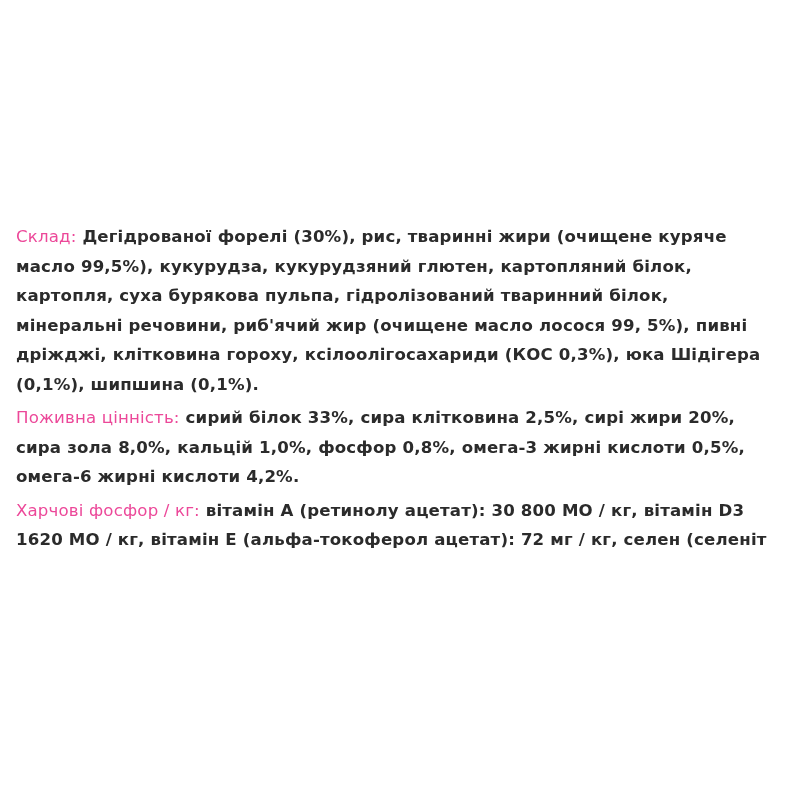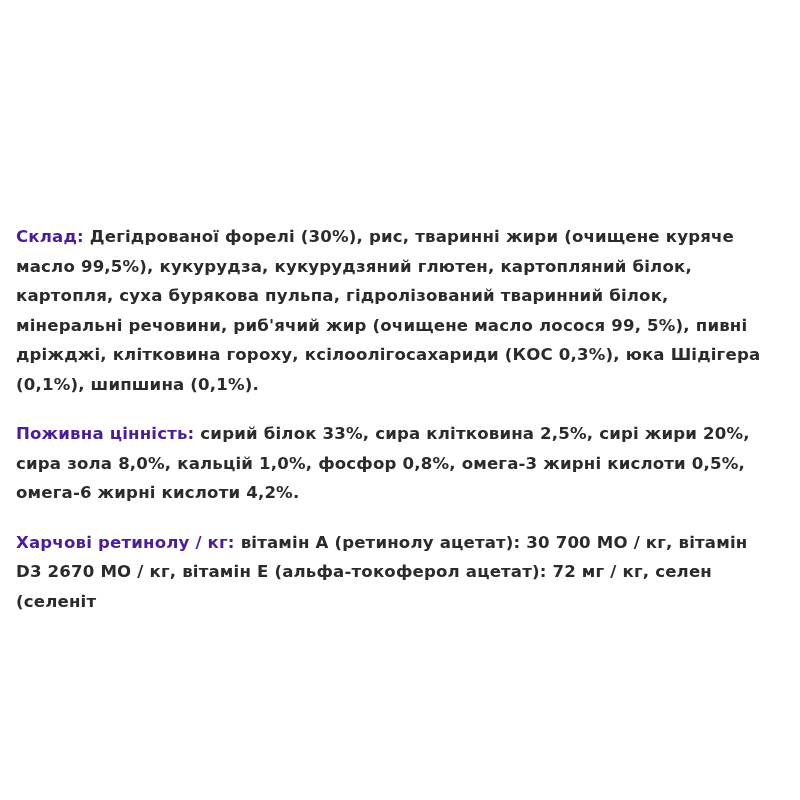--- a/index.html
+++ b/index.html
@@ -29,42 +29,42 @@
   }
   .block {
     font-size: 16.6px;
     line-height: 29.5px;
     letter-spacing: 0.01em;
     text-align: left;
     color: #2b2b2b;
     margin: 0;
   }
   .block + .block {
-    margin-top: 20px;
+    margin-top: 4px;
   }
   .lead {
-    font-weight: bold;
-    color: #4c1d95;
+    font-weight: normal;
+    color: #ec4899;
   }
   .body-text {
     font-weight: bold;
   }
 </style>
 </head>
 <body>
 
 <div class="page">
   <div class="content">
 
     <p class="block">
       <span class="lead">Склад:</span><span class="body-text"> Дегідрованої форелі (30%), рис, тваринні жири (очищене куряче масло 99,5%), кукурудза, кукурудзяний глютен, картопляний білок, картопля, суха бурякова пульпа, гідролізований тваринний білок, мінеральні речовини, риб'ячий жир (очищене масло лосося 99, 5%), пивні дріжджі, клітковина гороху, ксілоолігосахариди (КОС 0,3%), юка Шідігера (0,1%), шипшина (0,1%).</span>
     </p>
 
     <p class="block">
       <span class="lead">Поживна цінність:</span><span class="body-text"> сирий білок 33%, сира клітковина 2,5%, сирі жири 20%, сира зола 8,0%, кальцій 1,0%, фосфор 0,8%, омега-3 жирні кислоти 0,5%, омега-6 жирні кислоти 4,2%.</span>
     </p>
 
     <p class="block">
-      <span class="lead">Харчові ретинолу / кг:</span><span class="body-text"> вітамін А (ретинолу ацетат): 30 700 МО / кг, вітамін D3 2670 МО / кг, вітамін Е (альфа-токоферол ацетат): 72 мг / кг, селен (селеніт</span>
+      <span class="lead">Харчові фосфор / кг:</span><span class="body-text"> вітамін А (ретинолу ацетат): 30 800 МО / кг, вітамін D3 1620 МО / кг, вітамін Е (альфа-токоферол ацетат): 72 мг / кг, селен (селеніт</span>
     </p>
 
   </div>
 </div>
 
 </body></html>

